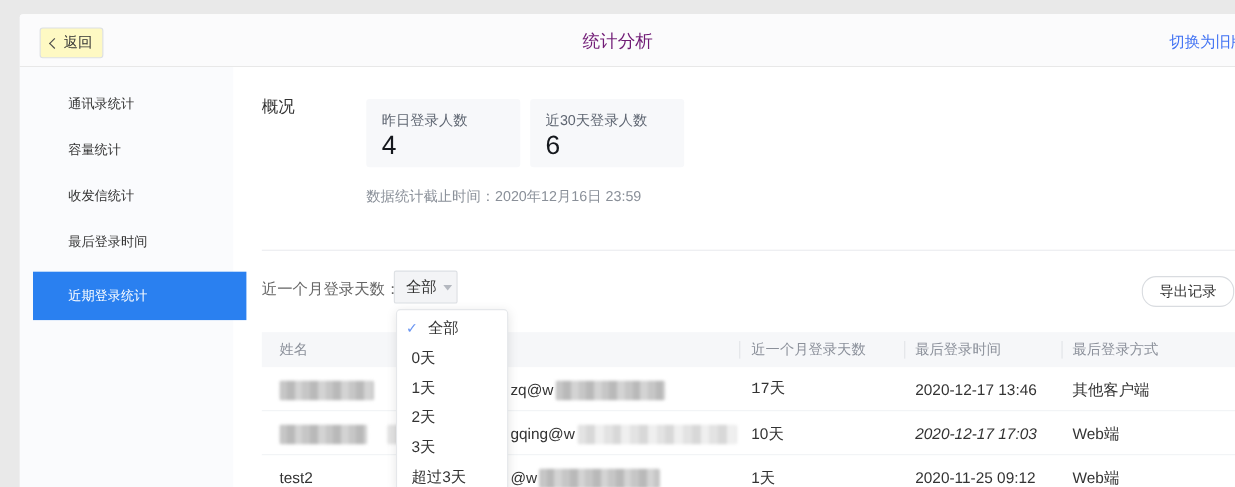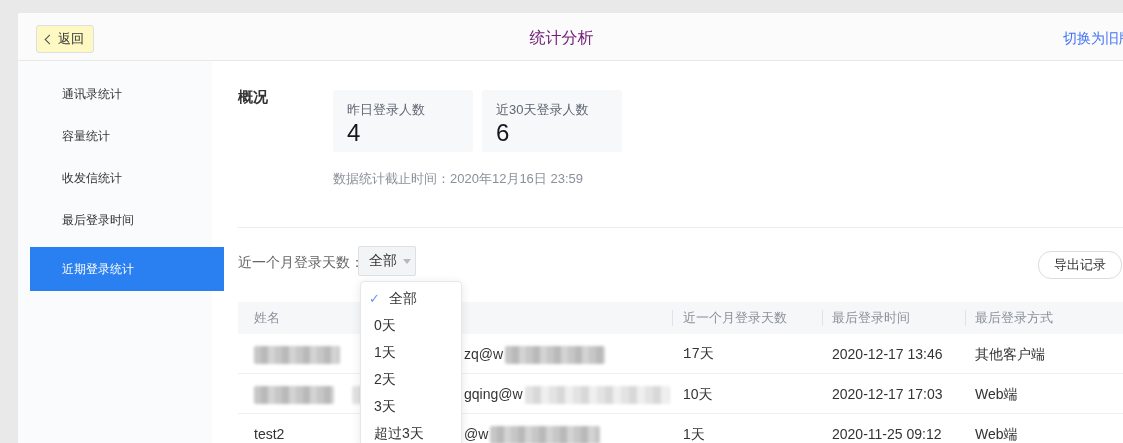--- a/index.html
+++ b/index.html
@@ -28,21 +28,21 @@
   
   .sidebar { left:18px; top:61px; width:194px; height:382px; background:#fafbfd; }
   .side-item {
     position:absolute; left:0; width:194px; height:42px;
     display:flex; align-items:center; padding-left:32px;
     font-size:12px; color:#333; cursor:pointer;margin-left:12px;
   }
   .side-item.active { height:44px; background:#2a80f0; color:#fff; }
 
   
-  .section-title { left:238px; top:88px; font-size:15px; font-weight:bold; color:#333; }
+  .section-title { left:238px; top:88px; font-size:15px; font-weight:normal; color:#333; }
   .stat-card { top:90px; width:140px; height:62px; background:#f7f8fa; border-radius:3px; padding:11px 14px 0 14px; }
   .stat-card .label { font-size:13px; color:#5f6672; }
   .stat-card .value { font-size:24px; color:#15181d; margin-top:2px; line-height:1; }
   .cutoff-note { left:333px; top:170px; font-size:13px; color:#8a9099; }
   .hr2 { left:238px; top:227px; width:885px; height:1px; background:#eaecef; }
 
   
   .filter-label { left:238px; top:254px; font-size:14px; color:#666; }
   .select-box {
     left:358px; top:246px; width:58px; height:30px;
@@ -148,21 +148,21 @@
   <div class="td" style="left:226px;"><span>zq@w</span><span class="blur-box" style="width:100px; margin-left:2px;"></span></div>
   <div class="td" style="left:445px;font-family:Liberation Mono, monospace;">17天</div>
   <div class="td" style="left:594px;">2020-12-17 13:46</div>
   <div class="td" style="left:737px;">其他客户端</div>
 </div>
 
 <div class="abs trow" style="top:374px;">
   <div class="td" style="left:16px;"><span class="blur-box" style="width:80px;"></span><span class="blur-box light" style="width:38px; margin-left:18px;"></span></div>
   <div class="td" style="left:226px;"><span>gqing@w</span><span class="blur-box light" style="width:145px; margin-left:2px;"></span></div>
   <div class="td" style="left:445px;">10天</div>
-  <div class="td" style="left:594px;">2020-12-17 17:03</div>
+  <div class="td" style="left:594px;font-style:italic;">2020-12-17 17:03</div>
   <div class="td" style="left:737px;">Web端</div>
 </div>
 
 <div class="abs trow" style="top:414px;">
   <div class="td" style="left:16px;">test2</div>
   <div class="td" style="left:226px;"><span>@w</span><span class="blur-box" style="width:110px; margin-left:2px;"></span></div>
   <div class="td" style="left:445px;">1天</div>
   <div class="td" style="left:594px;">2020-11-25 09:12</div>
   <div class="td" style="left:737px;">Web端</div>
 </div>

